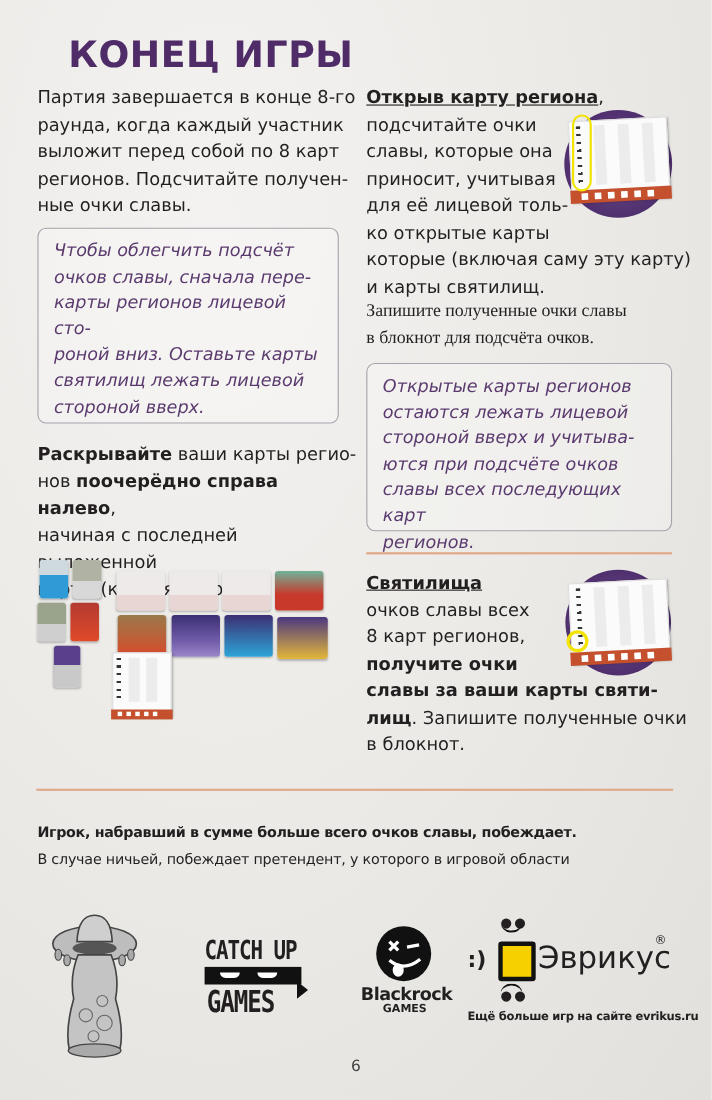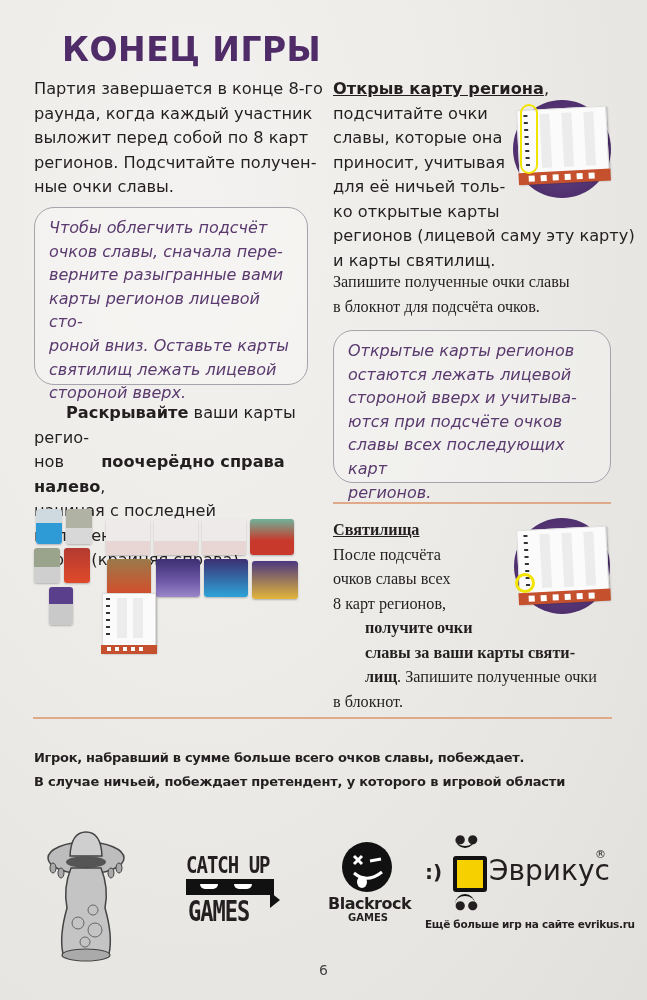--- a/index.html
+++ b/index.html
@@ -9,26 +9,26 @@
     font-family: "DejaVu Sans", sans-serif;
     color:#231f20;
   }
   .abs { position:absolute; }
   .title {
     left:34px; top:30px; font-family:"DejaVu Sans", sans-serif; font-weight:bold;
     font-size:33px; color:#4f2c68; letter-spacing:0.5px; line-height:40px;margin-left:28px;
   }
   .body-text { font-size:16.2px; line-height:24.5px; color:#231f20; }
   .box {
-    border:1.5px solid #a7a2ab; border-radius:20px; background:rgba(255,255,255,0.25);
+    border:1.5px solid #a7a2ab; border-radius:8px; background:rgba(255,255,255,0.25);
     font-style:italic; color:#5a3a6e; font-size:16px; line-height:23.6px;
     padding:8px 10px 10px 14px; box-sizing:border-box;
   }
   .u { text-decoration:underline; font-weight:bold; }
-  b { font-weight:bold;margin-left:32px; }
+  b { font-weight:bold; }
   .sep { height:1.5px; background:#e0a98a; }
   .circle {
     border-radius:50%;
     background: radial-gradient(circle at 50% 50%, #6f4f8f 0%, #4f2f6d 70%, #3d2355 100%);
   }
   .pad {
     position:absolute; background:#fbfbfb; border:1px solid #ddd;
     box-shadow: 1px 1px 2px rgba(0,0,0,0.3);
   }
   .pad .stripe { position:absolute; top:4px; bottom:14px; width:10px; background:#ececec; }
@@ -49,21 +49,20 @@
   <div>Партия завершается в конце 8-го</div>
   <div>раунда, когда каждый участник</div>
   <div>выложит перед собой по 8 карт</div>
   <div>регионов. Подсчитайте получен-</div>
   <div>ные очки славы.</div>
 </div>
 
 <div class="abs box" style="left:34px; top:207px; width:274px; height:178px;">
   <div>Чтобы облегчить подсчёт</div>
   <div>очков славы, сначала пере-</div>
-  <div>верните разыгранные вами</div>
   <div>карты регионов лицевой сто-</div>
   <div>роной вниз. Оставьте карты</div>
   <div>святилищ лежать лицевой</div>
   <div>стороной вверх.</div>
 </div>
 
 <div class="abs body-text" style="left:34px; top:401px; width:290px;">
   <div><b>Раскрывайте</b><span> ваши карты регио-</span></div>
   <div><span>нов </span><b>поочерёдно справа налево</b><span>,</span></div>
   <div>начиная с последней выложенной</div>
@@ -96,23 +95,23 @@
         <i style="left:38px;top:2px;width:4px;height:4px;"></i>
       </div>
   </div>
 </div>
 
 <div class="abs body-text" style="left:333px; top:77px; width:290px;">
   <div><span class="u">Открыв карту региона</span><span>,</span></div>
   <div>подсчитайте очки</div>
   <div>славы, которые она</div>
   <div>приносит, учитывая</div>
-  <div>для её ничьей толь-</div>
+  <div>для её лицевой толь-</div>
   <div>ко открытые карты</div>
-  <div style="white-space:nowrap">регионов (лицевой саму эту карту)</div>
+  <div style="white-space:nowrap">которые (включая саму эту карту)</div>
   <div>и карты святилищ.</div>
 </div>
 
 <div class="abs circle" style="left:513px; top:100px; width:98px; height:98px;"></div>
 <div class="pad" style="left:518px; top:108px; width:88px; height:72px; transform:rotate(-3deg);">
   <div class="nums" style="left:6px;"></div>
   <div class="stripe" style="left:22px;"></div>
     <div class="stripe" style="left:44px;"></div>
     <div class="stripe" style="left:66px;"></div>
   <div class="bar">
@@ -135,23 +134,22 @@
   <div>Открытые карты регионов</div>
   <div>остаются лежать лицевой</div>
   <div>стороной вверх и учитыва-</div>
   <div>ются при подсчёте очков</div>
   <div>славы всех последующих карт</div>
   <div>регионов.</div>
 </div>
 
 <div class="abs sep" style="left:333px; top:502px; width:278px;"></div>
 
-<div class="abs body-text" style="left:333px; top:518px; width:300px;font-family:Liberation Serif, serif;">
+<div class="abs body-text" style="left:333px; top:518px; width:300px;">
   <div class="u">Святилища</div>
-  <div>После подсчёта</div>
   <div>очков славы всех</div>
   <div>8 карт регионов,</div>
   <div><b>получите очки</b></div>
   <div style="white-space:nowrap"><b>славы за ваши карты святи-</b></div>
   <div style="white-space:nowrap"><b>лищ</b><span>. Запишите полученные очки</span></div>
   <div>в блокнот.</div>
 </div>
 
 <div class="abs circle" style="left:514px; top:518px; width:96px; height:96px;"></div>
 <div class="pad" style="left:518px; top:528px; width:88px; height:72px; transform:rotate(-3deg);">
@@ -167,21 +165,21 @@
       <i style="left:58px"></i>
       <i style="left:70px"></i>
     </div>
 </div>
 <div class="hl" style="left:515px; top:573px; width:14px; height:14px; border-radius:50%; border-width:3px;"></div>
 
 <div class="abs sep" style="left:33px; top:717px; width:579px;"></div>
 
 <div class="abs" style="left:34px; top:730px; width:600px; font-size:13px; line-height:24px;margin-top:16px;">
   <div style="font-weight:bold; white-space:nowrap; letter-spacing:-0.3px;">Игрок, набравший в сумме больше всего очков славы, побеждает.</div>
-  <div style="white-space:nowrap; letter-spacing:-0.2px;font-weight:bold;">В случае ничьей, побеждает претендент, у которого в игровой области</div>
+  <div style="white-space:nowrap; letter-spacing:-0.2px;">В случае ничьей, побеждает претендент, у которого в игровой области</div>
 </div>
 
 <svg class="abs" style="left:45px; top:828px;" width="82" height="136" viewBox="0 0 82 136">
   <ellipse cx="41" cy="30" rx="38" ry="16" fill="#bdbdbd" stroke="#444" stroke-width="1.5"></ellipse>
   <path d="M25 28 Q26 4 41 4 Q56 4 57 28 Z" fill="#cfcfcf" stroke="#444" stroke-width="1.5"></path>
   <ellipse cx="41" cy="34" rx="20" ry="6" fill="#555"></ellipse>
   <path d="M26 40 Q18 60 22 80 Q14 108 18 126 L64 126 Q68 108 60 80 Q64 60 56 40 Z" fill="#c4c4c4" stroke="#444" stroke-width="1.5"></path>
   <ellipse cx="41" cy="127" rx="24" ry="6" fill="#aaa" stroke="#444" stroke-width="1.2"></ellipse>
   <circle cx="33" cy="95" r="6" fill="none" stroke="#666"></circle>
     <circle cx="50" cy="102" r="7" fill="none" stroke="#666"></circle>

